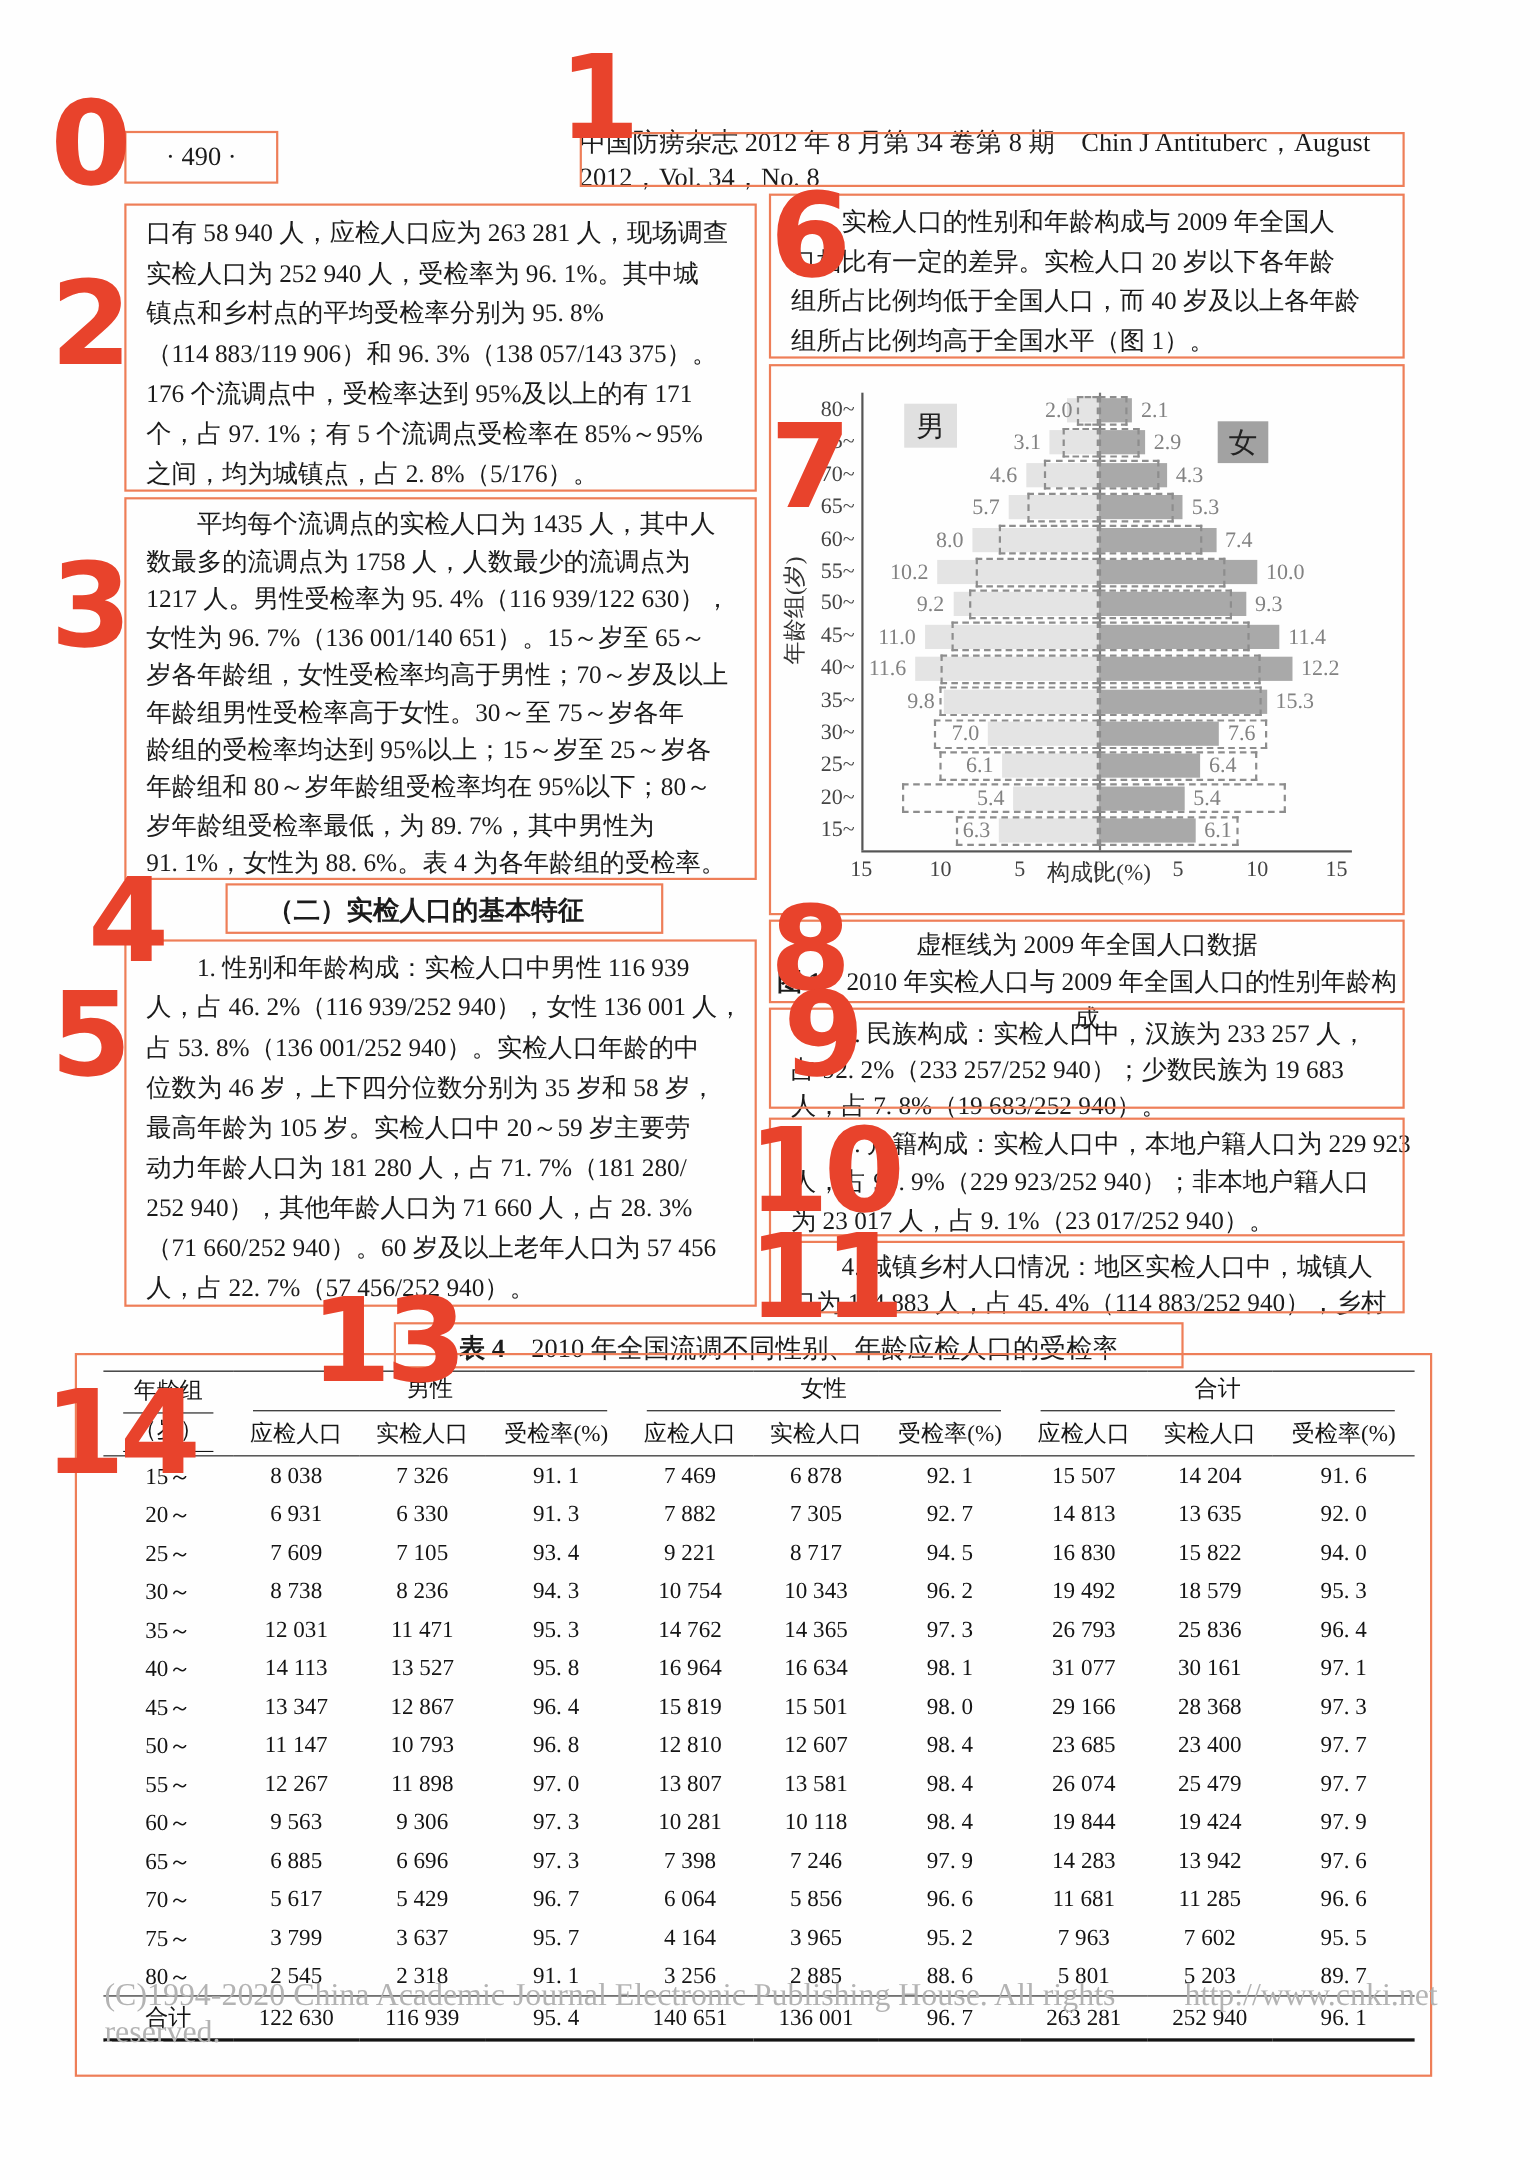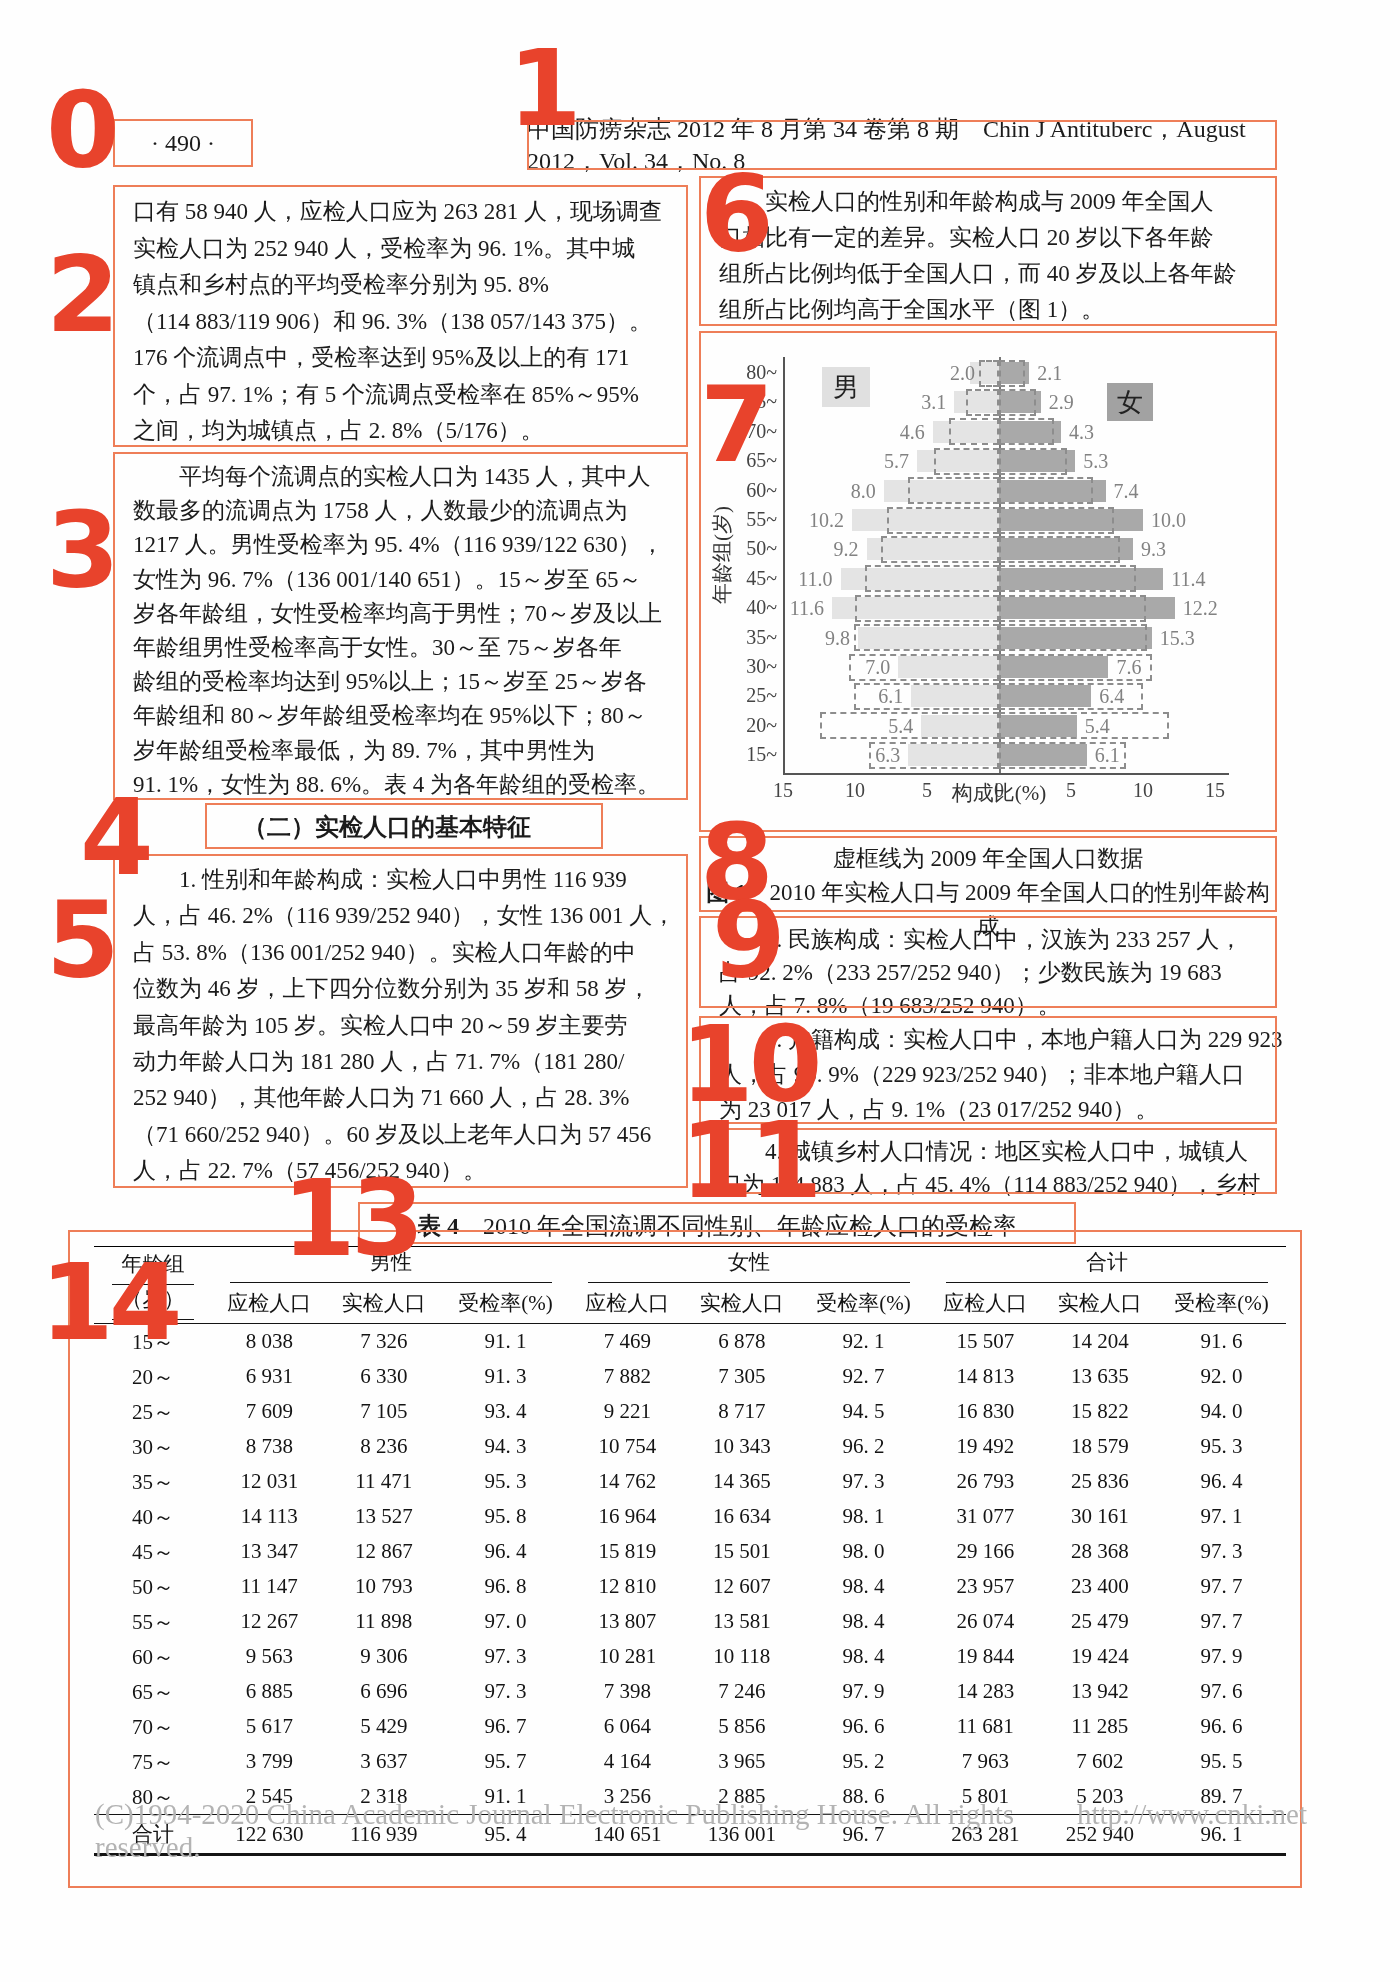--- a/index.html
+++ b/index.html
@@ -348,21 +348,21 @@
           <td>97. 3</td>
         </tr>
         <tr>
           <td>50～</td>
           <td>11 147</td>
           <td>10 793</td>
           <td>96. 8</td>
           <td>12 810</td>
           <td>12 607</td>
           <td>98. 4</td>
-          <td>23 957</td>
+          <td>23 685</td>
           <td>23 400</td>
           <td>97. 7</td>
         </tr>
         <tr>
           <td>55～</td>
           <td>12 267</td>
           <td>11 898</td>
           <td>97. 0</td>
           <td>13 807</td>
           <td>13 581</td>

